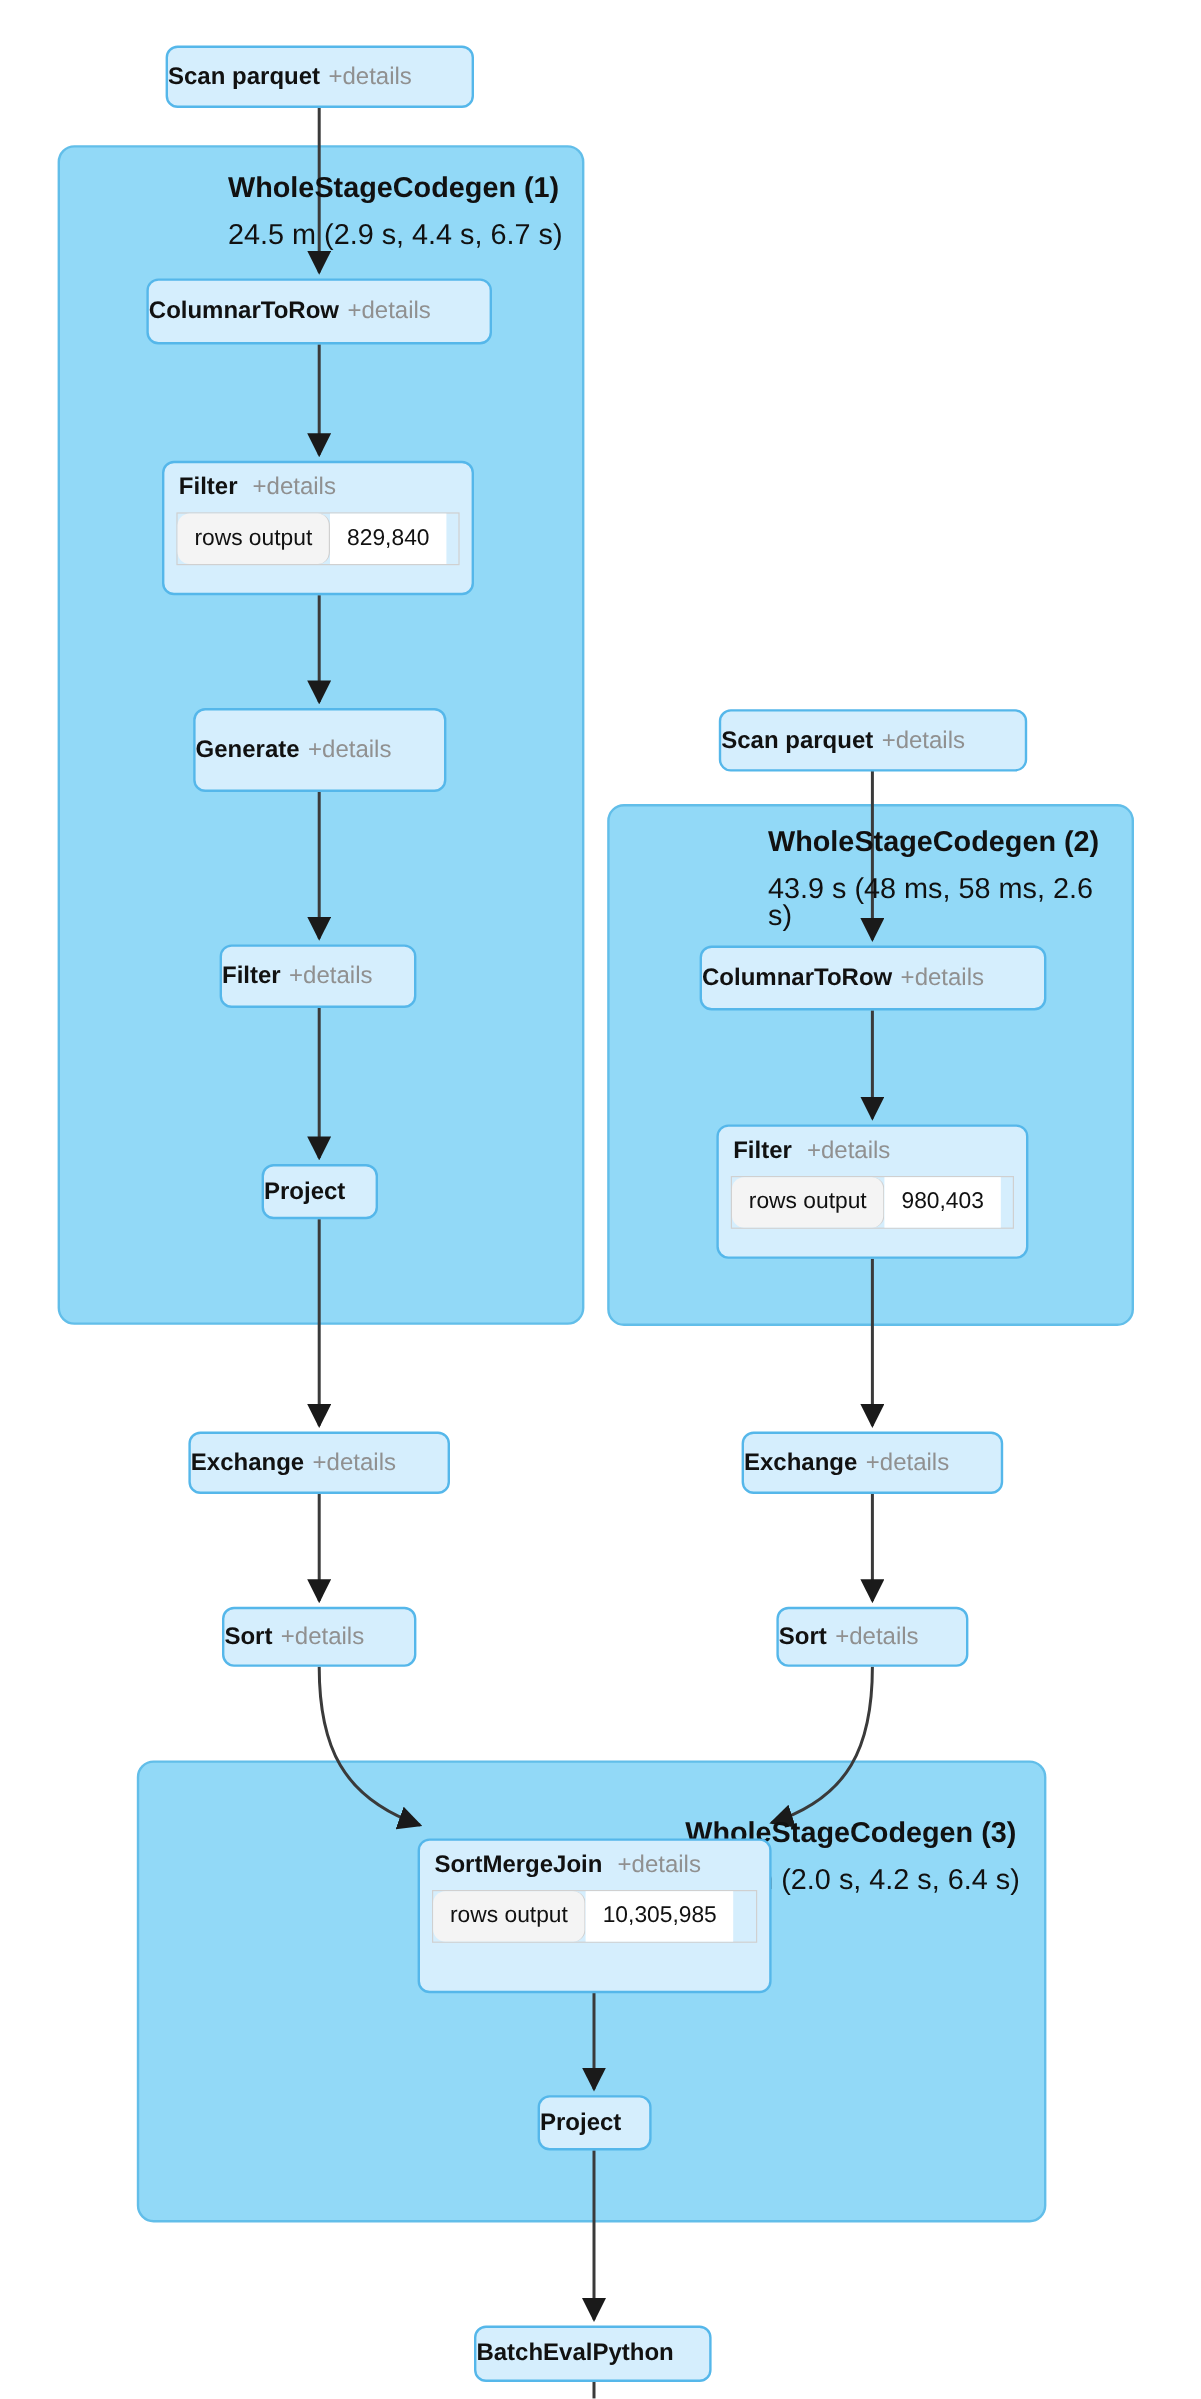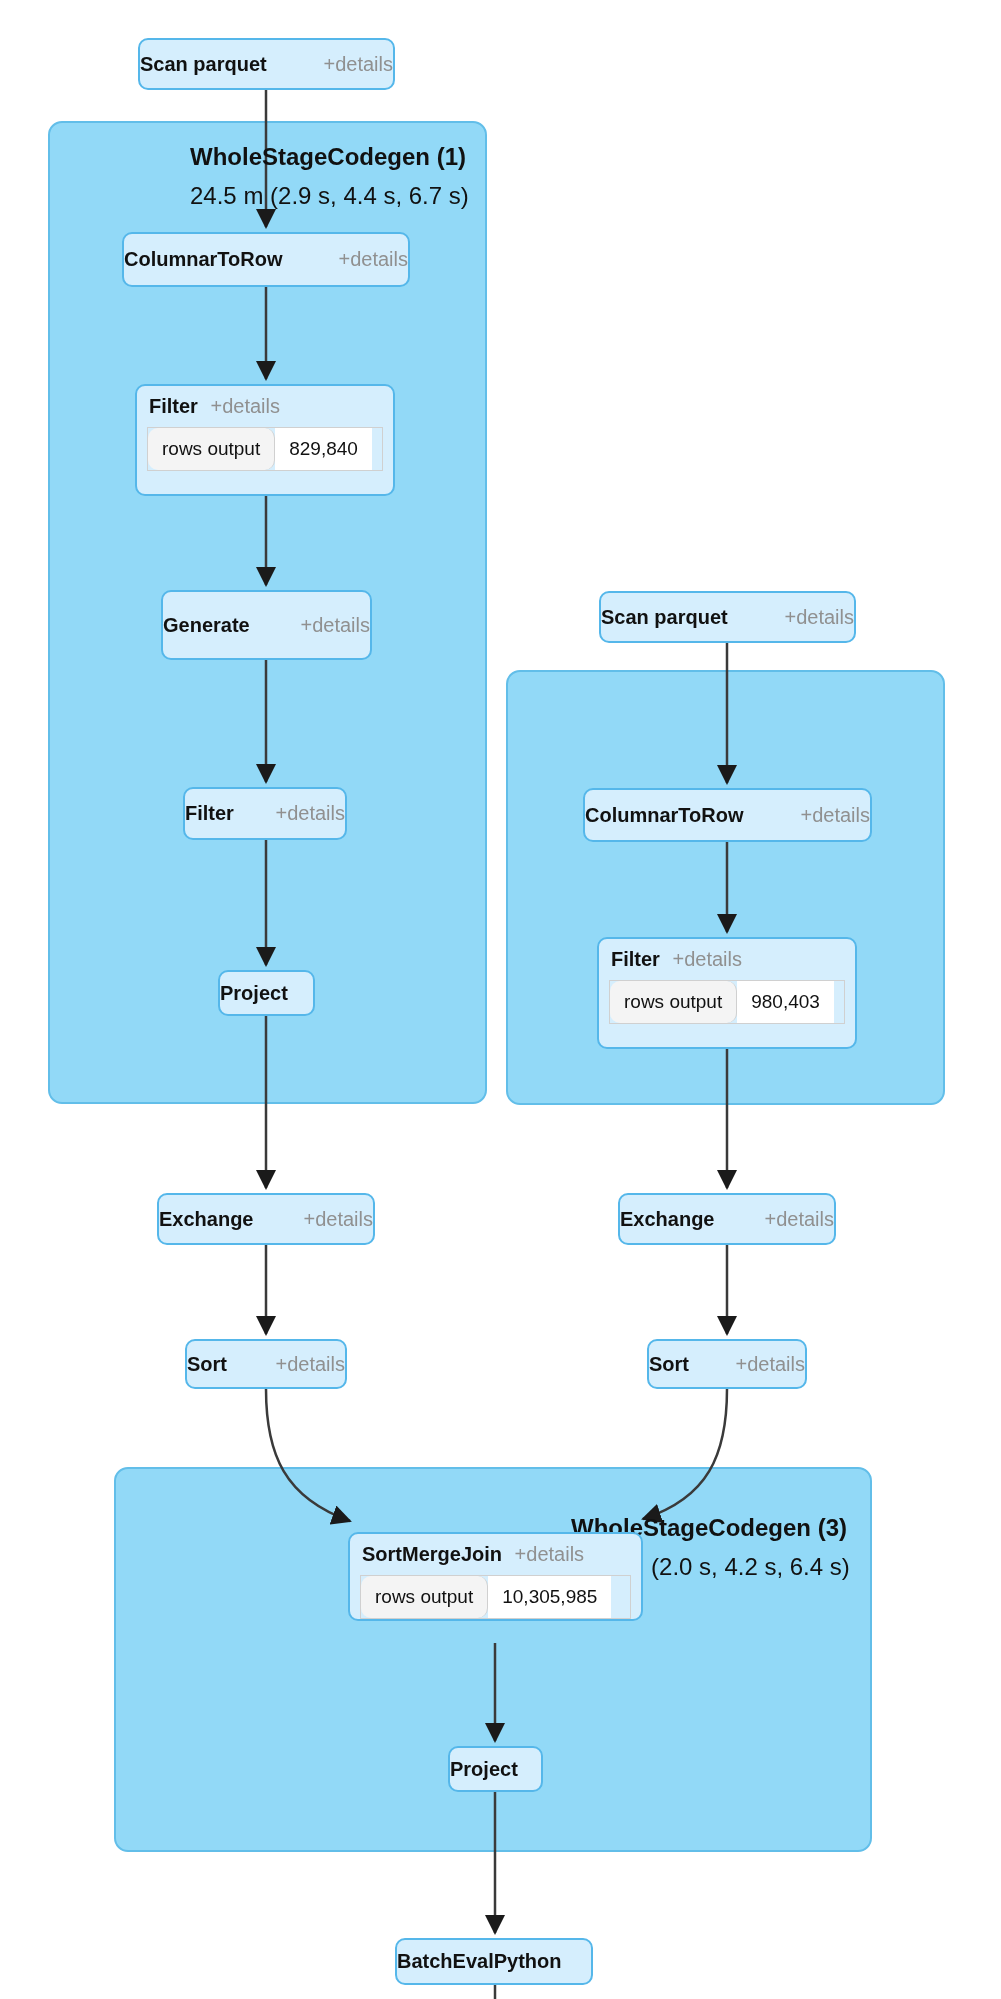--- a/index.html
+++ b/index.html
@@ -29,21 +29,21 @@
     position:absolute;z-index:3;text-align:left;line-height:23px;
     font-size:24px;
   }
   .cluster-label .ctitle{font-weight:bold;display:block;}
   .cluster-label .ctiming{display:block;margin-top:16px;}
   #edges{position:absolute;left:0;top:0;z-index:2;}
   .node{
     position:absolute;background:var(--node-fill);
     border:2px solid var(--node-border);border-radius:10px;
     box-sizing:border-box;z-index:3;
-    display:flex;align-items:center;justify-content:space-between;
+    display:flex;align-items:center;justify-content:flex-start;
     font-size:20px;white-space:nowrap;
   }
   .node .nname{font-weight:bold;}
   .node .ndetails{color:var(--details-color);margin-left:7px;cursor:pointer;}
   .mnode{
     display:block;padding:9px 10px 10px 10px;
   }
   .mnode .mhead{text-align:left;padding-left:2px;}
   .mnode .mtable{
     display:flex;margin-top:9px;border:1px solid var(--cell-border);
@@ -60,20 +60,24 @@
 
 <div id="canvas">
 
   <div class="cluster" style="left:48px;top:121px;width:439px;height:983px"></div>
   <div class="cluster" style="left:506px;top:670px;width:439px;height:435px"></div>
   <div class="cluster" style="left:114px;top:1467px;width:758px;height:385px"></div>
 
   <div class="cluster-label" style="left:190px;top:145px;width:290px">
     <span class="ctitle">WholeStageCodegen (1)</span>
     <span class="ctiming">24.5 m (2.9 s, 4.4 s, 6.7 s)</span>
+  </div>
+  <div class="cluster-label" style="left:640px;top:690px;width:290px">
+    <span class="ctitle">WholeStageCodegen (2)</span>
+    <span class="ctiming">43.9 s (48 ms, 58 ms, 2.6 s)</span>
   </div>
   <div class="cluster-label" style="left:571px;top:1516px;width:290px">
     <span class="ctitle">WholeStageCodegen (3)</span>
     <span class="ctiming">14.2 m (2.0 s, 4.2 s, 6.4 s)</span>
   </div>
 
   <svg id="edges" width="1001" height="1999" viewBox="0 0 1001 1999">
     <defs>
       <marker id="ah" viewBox="0 0 10 10" refX="9" refY="5" markerWidth="8" markerHeight="8" orient="auto">
         <path d="M0,0 L10,5 L0,10 z" fill="var(--arrow-fill)"></path>
@@ -168,21 +172,21 @@
   <div class="node" style="left:618px;top:1193px;width:218px;height:52px">
     <span class="nname">Exchange</span>
     <span class="ndetails">+details</span>
   </div>
 
   <div class="node" style="left:647px;top:1339px;width:160px;height:50px">
     <span class="nname">Sort</span>
     <span class="ndetails">+details</span>
   </div>
 
-  <div class="node mnode" style="left:348px;top:1532px;width:295px;height:89px">
+  <div class="node mnode" style="left:348px;top:1532px;width:295px;height:129px">
     <div class="mhead">
       <span class="nname">SortMergeJoin</span>
       <span class="ndetails">+details</span>
     </div>
     <div class="mtable">
       <div class="mcell mlabel">rows output</div>
       <div class="mcell mvalue">10,305,985</div>
     </div>
   </div>
 

